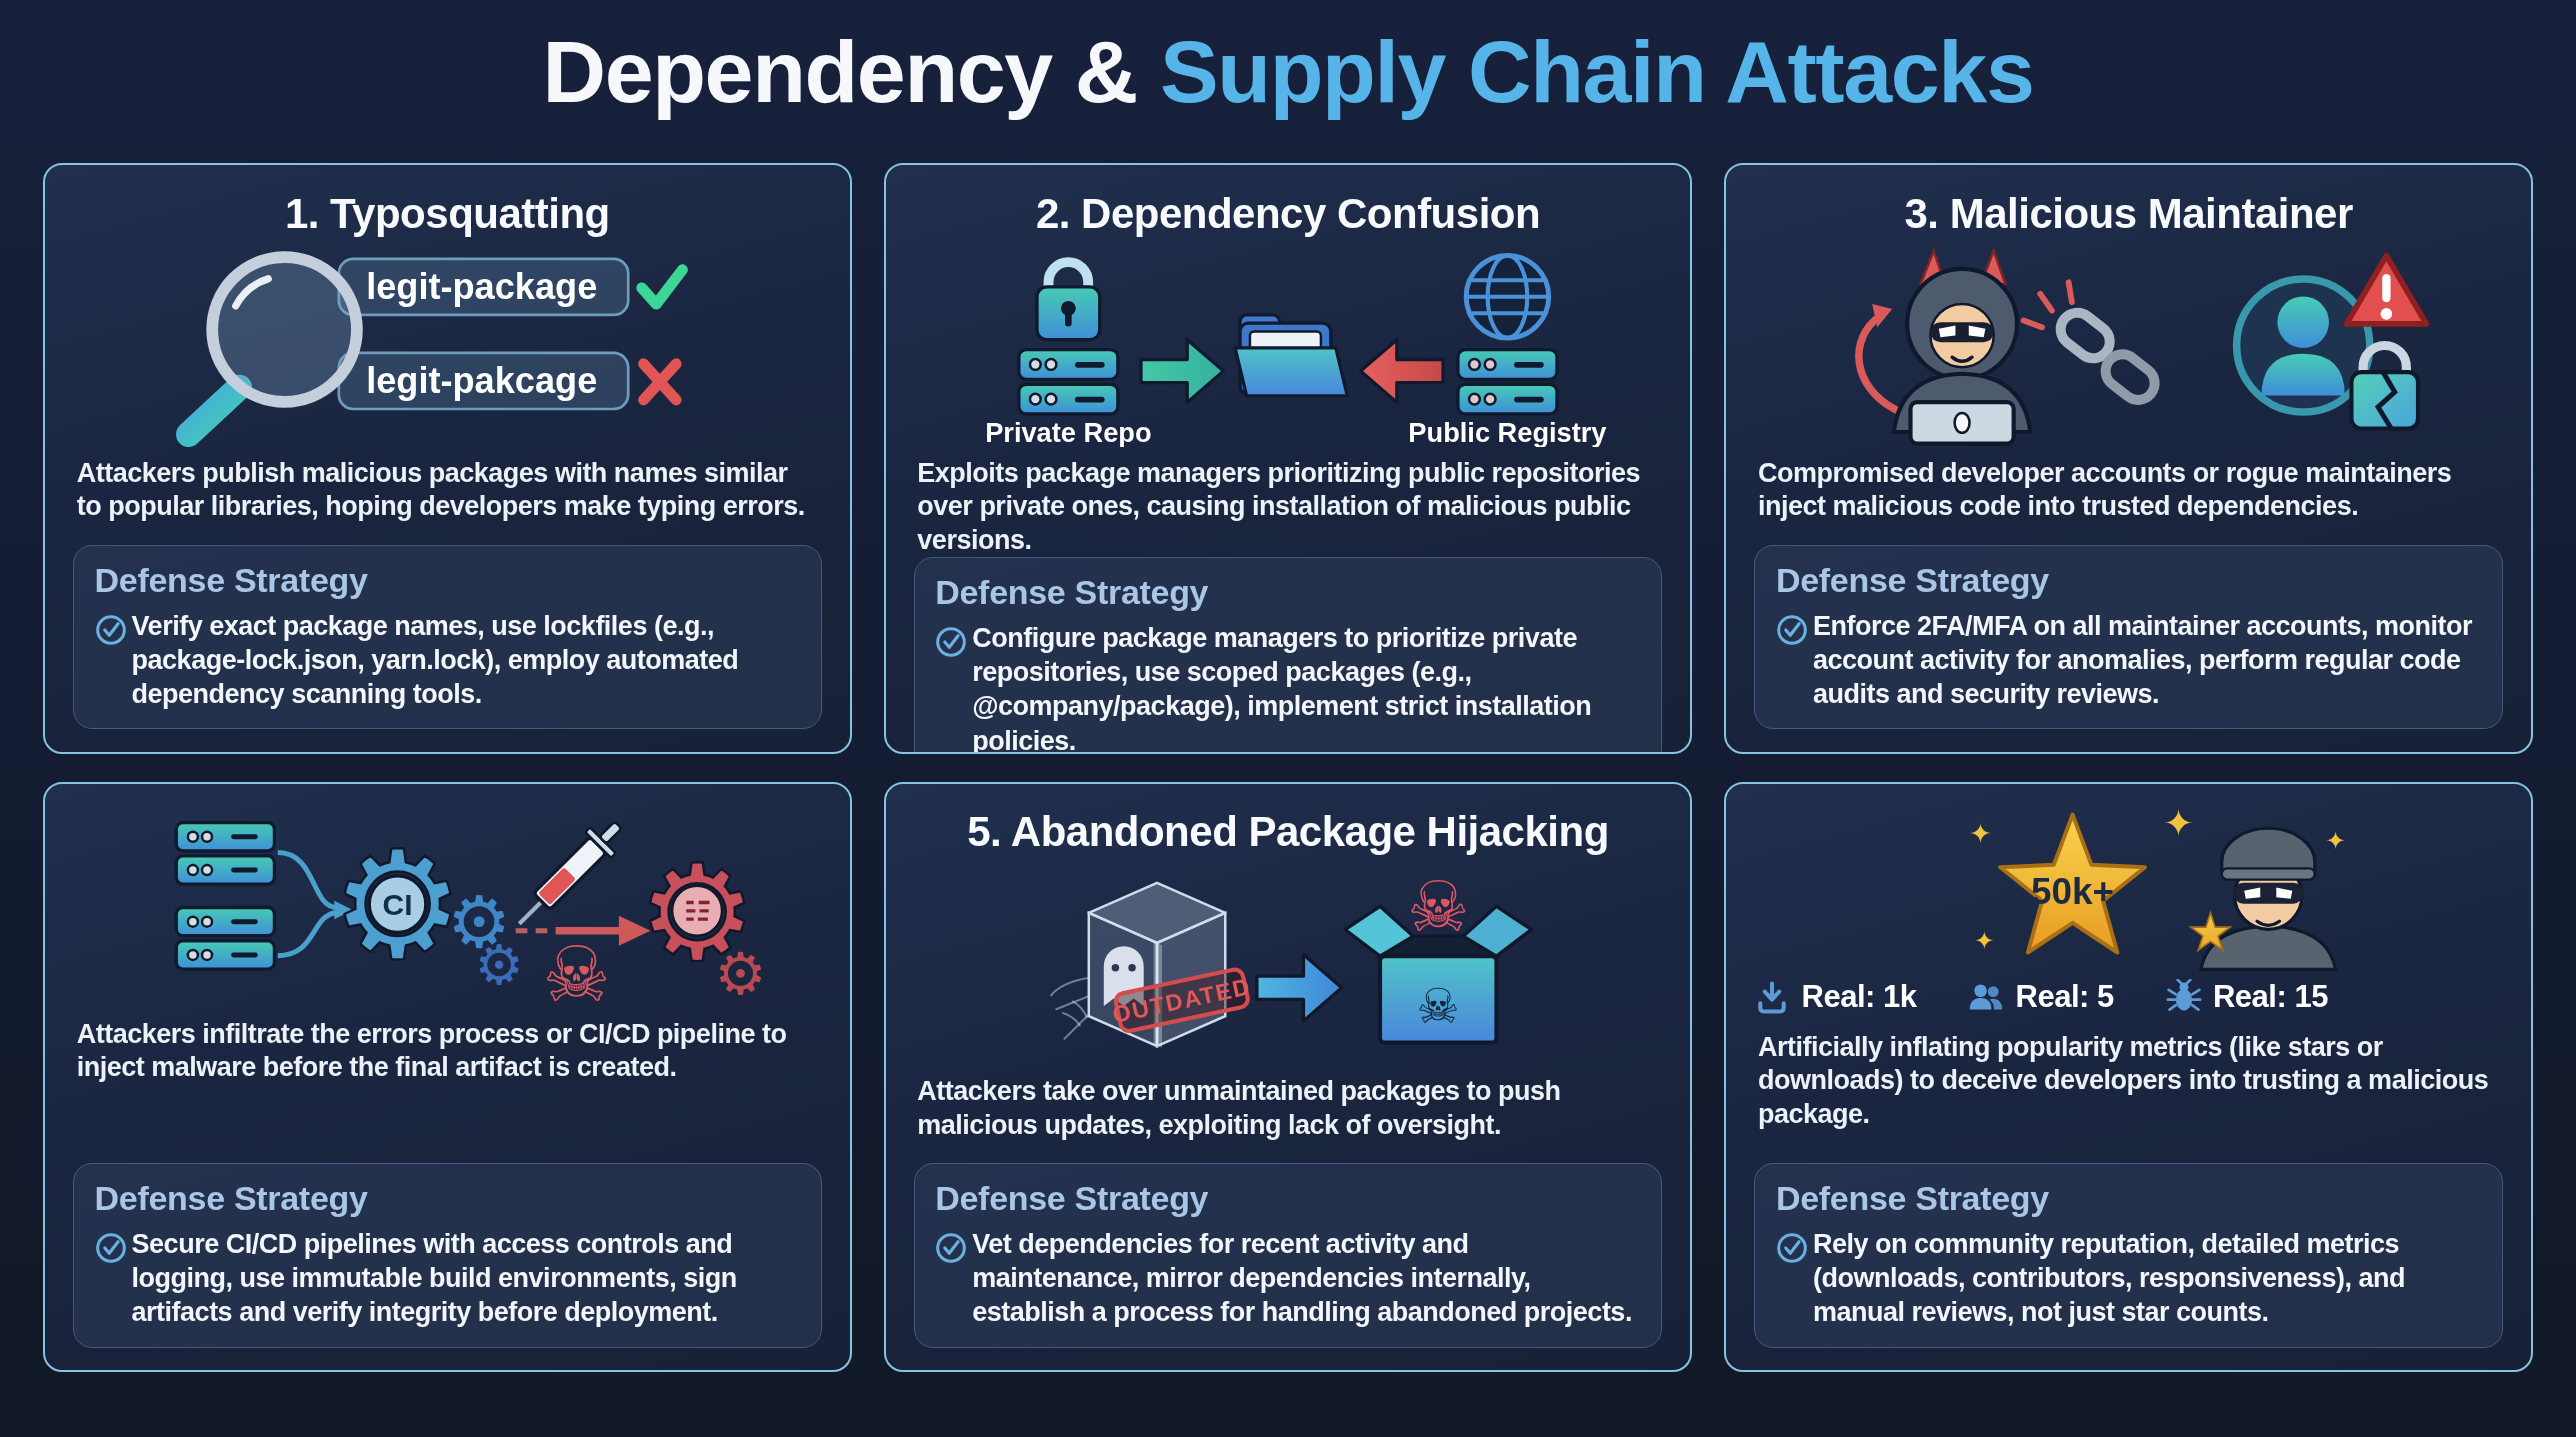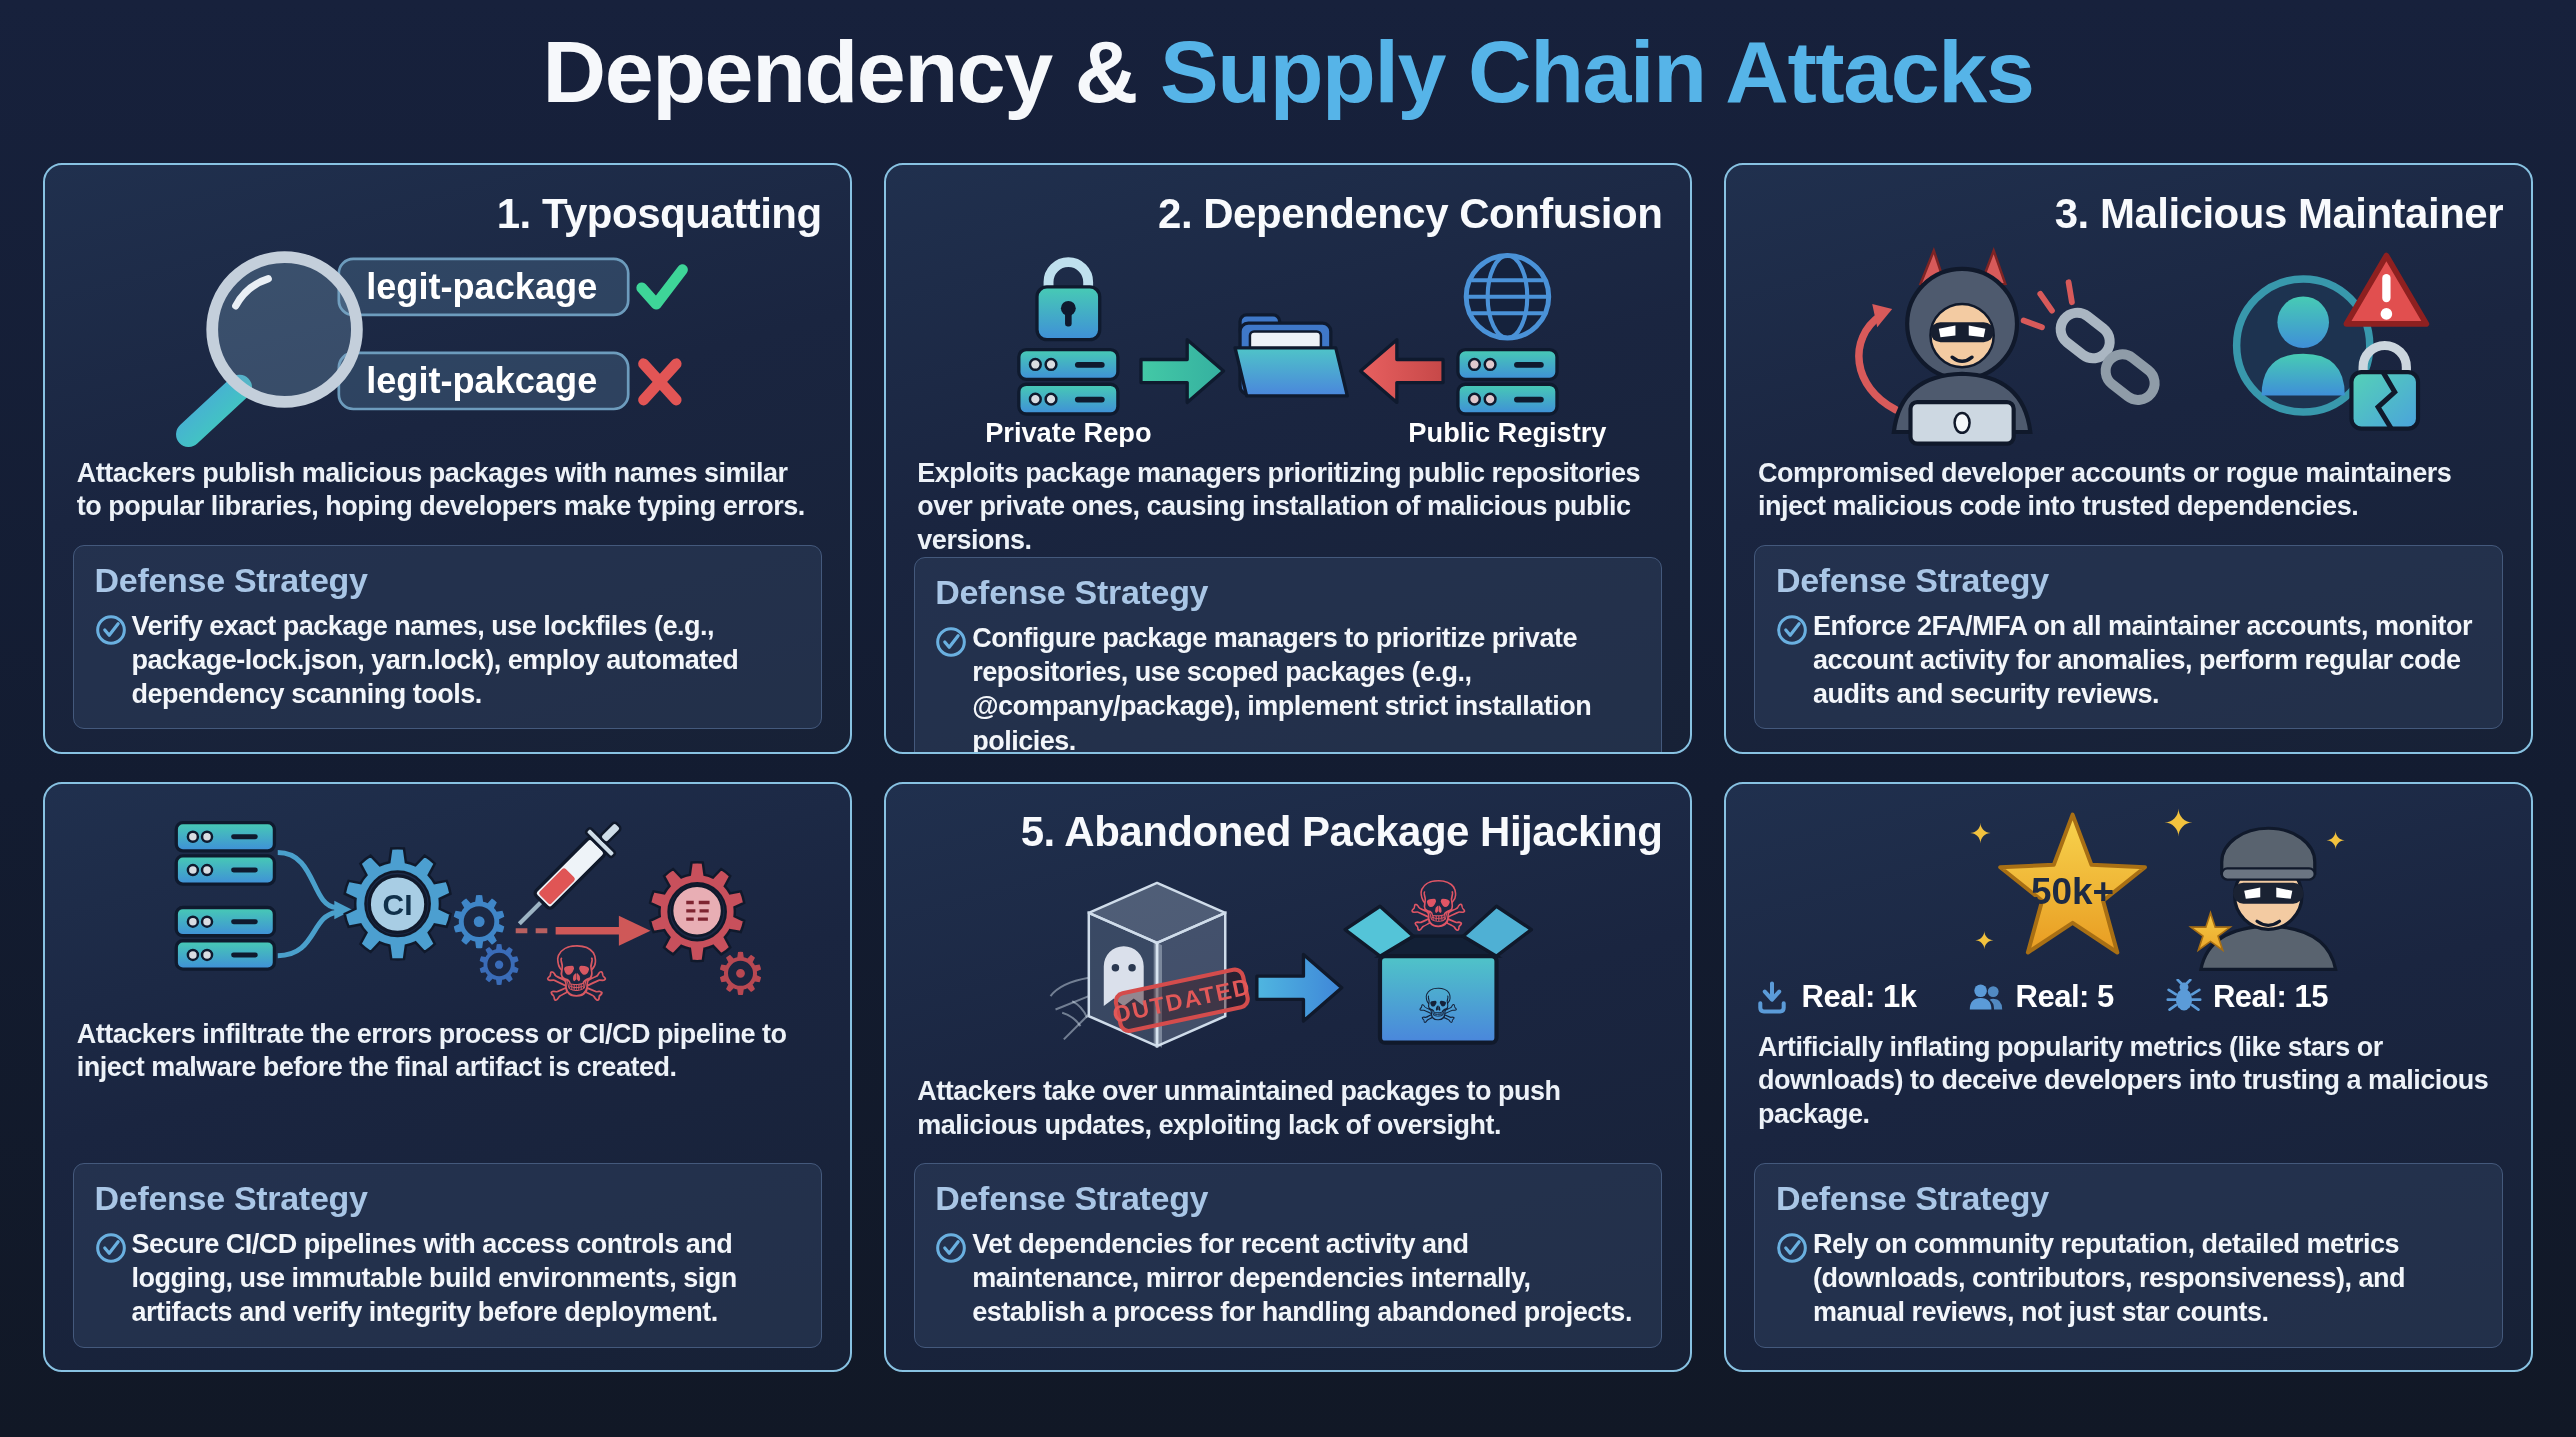--- a/index.html
+++ b/index.html
@@ -15,28 +15,28 @@
 
   .grid {
     display:grid; grid-template-columns:repeat(3,1fr); grid-template-rows:repeat(2,1fr);
     gap:28px 32px; margin:32px 43px 0; height:1209px;
   }
   .card {
     background:linear-gradient(165deg,#20304e 0%, #1a2540 45%, #172136 100%);
     border:2.8px solid #88c2e2; border-radius:19px;
     padding:17px 28px 22.5px; display:flex; flex-direction:column; overflow:hidden;
   }
-  .card-title { margin:7.5px 0 1.9px; text-align:right; font-size:42px; font-weight:700; color:#f8fafd; letter-spacing:-0.5px; }
+  .card-title { margin:7.5px 0 1.9px; text-align:center; font-size:42px; font-weight:700; color:#f8fafd; letter-spacing:-0.5px; }
   .illus { flex:0 0 auto; display:flex; justify-content:center; align-items:center; height:208px; }
   .illus svg { height:100%; }
   .illus.short { height:170px; }
   .desc { margin:9.4px 3.7px 0; font-size:27px; font-weight:700; color:#edf2f8; line-height:1.24; letter-spacing:-0.5px; }
   .defense {
     margin-top:auto; background:rgba(49,66,98,0.45);
-    border:1.9px solid #44597c; border-radius:11px; padding:11.2px 20.6px 17px;
+    border:1.9px solid #44597c; border-radius:19px; padding:11.2px 20.6px 17px;
   }
   .defense-h { font-size:34px; font-weight:700; color:#a9c6e6; margin:3.7px 0 9.4px; letter-spacing:-0.3px; }
   .defense-row { display:flex; gap:5px; align-items:flex-start; }
   .check-icon { flex:0 0 32px; margin-top:4.7px; }
   .defense-text { margin:0; font-size:27px; font-weight:700; color:#f3f6fa; line-height:1.26; letter-spacing:-0.5px; }
 
   .metrics { display:flex; justify-content:flex-start; align-items:center; gap:52px; height:49px; margin-top:1.9px; }
   .metric { display:flex; align-items:center; gap:11.2px; }
   .metric-label { font-size:31px; font-weight:700; color:#ffffff; letter-spacing:-0.5px; }
 

